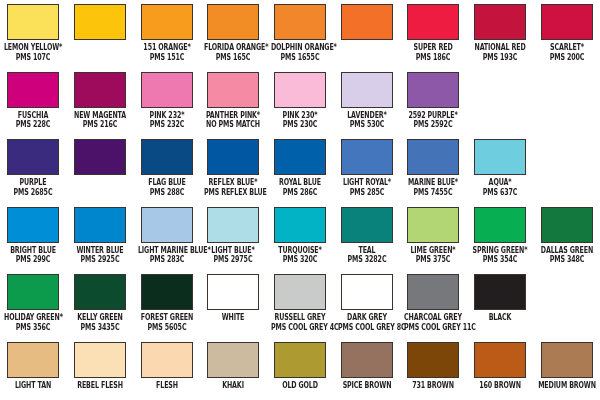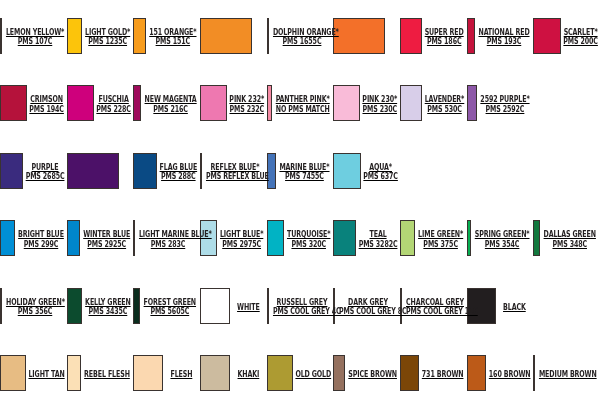--- a/index.html
+++ b/index.html
@@ -23,24 +23,23 @@
   .row {
     display: flex;
     width: 600px;
     height: 67.5px;
     box-sizing: border-box;
   }
   .cell {
     width: 66.66px;
     box-sizing: border-box;
     display: flex;
-    flex-direction: row;
+    flex-direction: column;
     align-items: center;
     padding-top: 4px;
-    text-decoration: underline;
   }
   .swatch {
     width: 52px;
     height: 36px;
     border: 1px solid #3a3330;
     box-sizing: border-box;
   }
   .labels {
     width: 66px;
     text-align: center;
@@ -72,34 +71,34 @@
     <div class="row">
       <div class="cell">
         <div class="swatch" style="background-color: rgb(251, 224, 90);"></div>
         <div class="labels">
           <span class="name">LEMON YELLOW*</span>
           <span class="pms">PMS 107C</span>
         </div>
       </div>
       <div class="cell">
         <div class="swatch" style="background-color: rgb(252, 196, 11);"></div>
-        <div class="labels">
-          <span class="name">LIGHT GOLD*</span>
-          <span class="pms">PMS 1235C</span>
-        </div>
       </div>
       <div class="cell">
         <div class="swatch" style="background-color: rgb(247, 156, 29);"></div>
         <div class="labels">
           <span class="name">151 ORANGE*</span>
           <span class="pms">PMS 151C</span>
         </div>
       </div>
       <div class="cell">
         <div class="swatch" style="background-color: rgb(242, 141, 37);"></div>
+        <div class="labels">
+          <span class="name">FLORIDA ORANGE*</span>
+          <span class="pms">PMS 165C</span>
+        </div>
       </div>
       <div class="cell">
         <div class="swatch" style="background-color: rgb(241, 134, 42);"></div>
         <div class="labels">
           <span class="name">DOLPHIN ORANGE*</span>
           <span class="pms">PMS 1655C</span>
         </div>
       </div>
       <div class="cell">
         <div class="swatch" style="background-color: rgb(243, 112, 41);"></div>
@@ -121,27 +120,20 @@
       <div class="cell">
         <div class="swatch" style="background-color: rgb(206, 17, 65);"></div>
         <div class="labels">
           <span class="name">SCARLET*</span>
           <span class="pms">PMS 200C</span>
         </div>
       </div>
     </div>
     <div class="row">
       <div class="cell">
-        <div class="swatch" style="background-color: rgb(181, 18, 59);"></div>
-        <div class="labels">
-          <span class="name">CRIMSON</span>
-          <span class="pms">PMS 194C</span>
-        </div>
-      </div>
-      <div class="cell">
         <div class="swatch" style="background-color: rgb(206, 0, 124);"></div>
         <div class="labels">
           <span class="name">FUSCHIA</span>
           <span class="pms">PMS 228C</span>
         </div>
       </div>
       <div class="cell">
         <div class="swatch" style="background-color: rgb(158, 11, 92);"></div>
         <div class="labels">
           <span class="name">NEW MAGENTA</span>
@@ -200,20 +192,34 @@
         <div class="labels">
           <span class="name">FLAG BLUE</span>
           <span class="pms">PMS 288C</span>
         </div>
       </div>
       <div class="cell">
         <div class="swatch" style="background-color: rgb(2, 87, 162);"></div>
         <div class="labels">
           <span class="name">REFLEX BLUE*</span>
           <span class="pms">PMS REFLEX BLUE</span>
+        </div>
+      </div>
+      <div class="cell">
+        <div class="swatch" style="background-color: rgb(0, 96, 169);"></div>
+        <div class="labels">
+          <span class="name">ROYAL BLUE</span>
+          <span class="pms">PMS 286C</span>
+        </div>
+      </div>
+      <div class="cell">
+        <div class="swatch" style="background-color: rgb(68, 118, 189);"></div>
+        <div class="labels">
+          <span class="name">LIGHT ROYAL*</span>
+          <span class="pms">PMS 285C</span>
         </div>
       </div>
       <div class="cell">
         <div class="swatch" style="background-color: rgb(68, 115, 184);"></div>
         <div class="labels">
           <span class="name">MARINE BLUE*</span>
           <span class="pms">PMS 7455C</span>
         </div>
       </div>
       <div class="cell">

